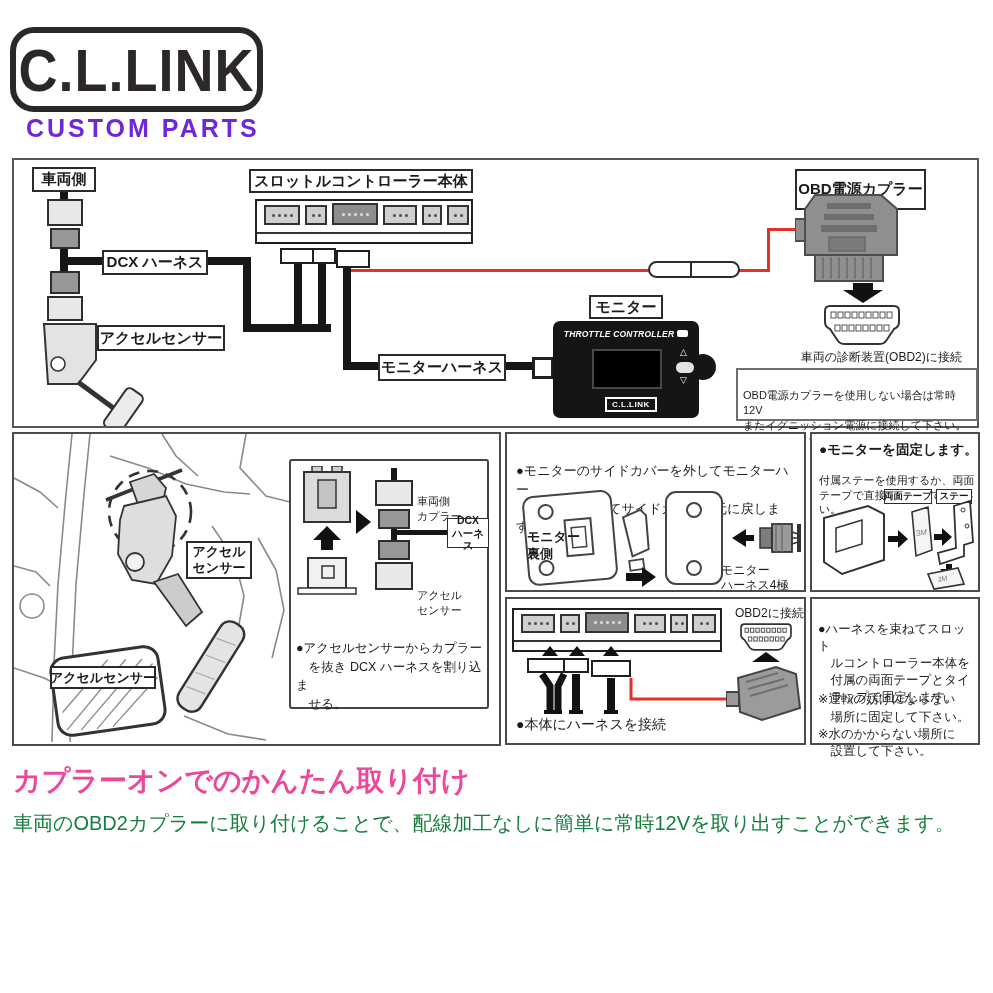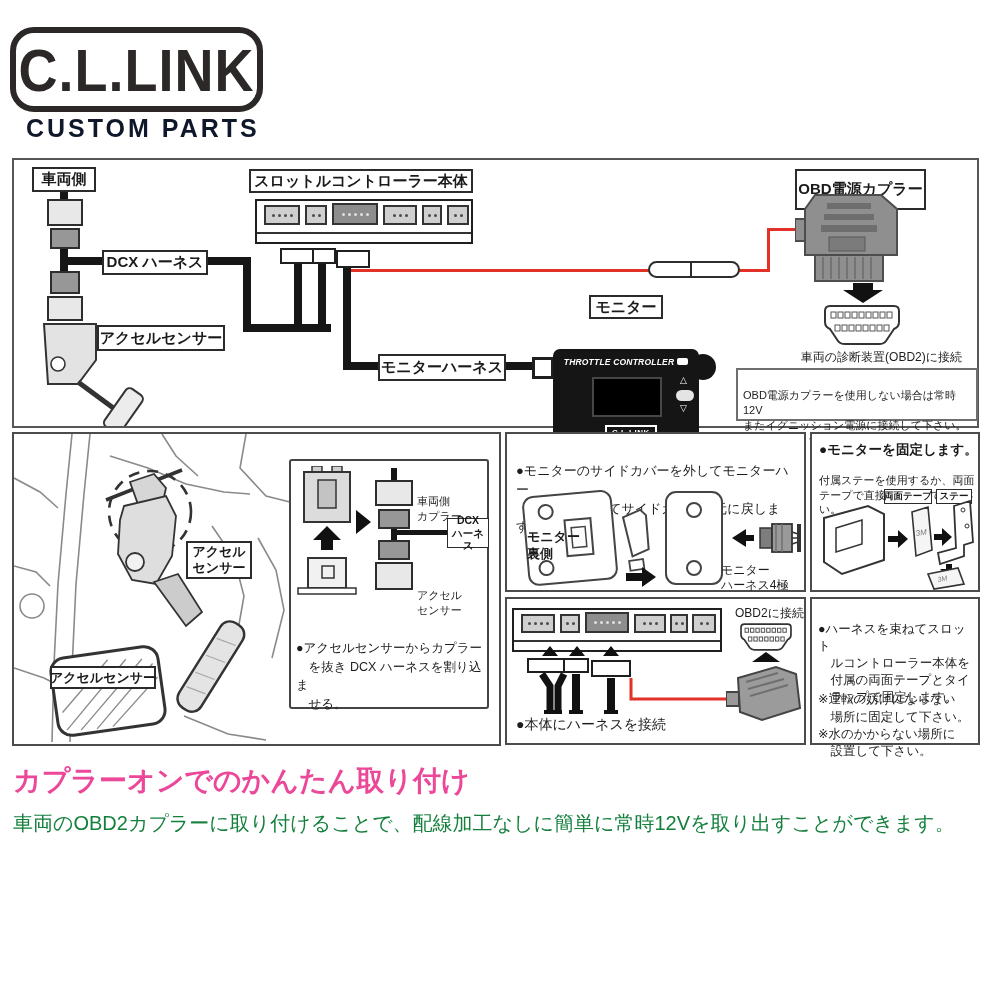--- a/index.html
+++ b/index.html
@@ -26,21 +26,21 @@
   .tri{position:absolute;width:0;height:0;}
   .fuse{position:absolute;box-sizing:border-box;background:#fff;border:2px solid #2d2d2d;border-radius:9px;}
   .fuse:after{content:"";position:absolute;left:46%;top:0;bottom:0;width:2px;background:#2d2d2d;}
 </style>
 </head>
 <body>
 
 <div class="abs" style="left:10px;top:27px;width:253px;height:85px;border:6px solid #2b2827;border-radius:24px;display:flex;align-items:center;justify-content:center;">
   <span style="font-size:54px;font-weight:900;letter-spacing:1px;color:#2b2827;transform:scaleY(1.08);">C.L.LINK</span>
 </div>
-<div class="txt" style="left:26px;top:114px;font-size:25px;font-weight:800;letter-spacing:3px;color:#0f172a;">CUSTOM PARTS</div>
+<div class="txt" style="left:26px;top:114px;font-size:25px;font-weight:800;letter-spacing:3px;color:#6d28d9;">CUSTOM PARTS</div>
 
 <div class="panel" style="left:12px;top:158px;width:967px;height:270px;border-color:#565656;"></div>
 
 <div class="labelbox" style="left:32px;top:167px;width:64px;height:25px;">
   <span>車両側</span>
 </div>
 <div class="wire" style="left:60px;top:192px;width:8px;height:9px;"></div>
 <div class="conn-light" style="left:47px;top:199px;width:36px;height:27px;"></div>
 <div class="conn-dark" style="left:50px;top:228px;width:30px;height:21px;"></div>
 <div class="wire" style="left:60px;top:249px;width:8px;height:10px;"></div>
@@ -118,21 +118,21 @@
 
 <div class="redwire" style="left:351px;top:269px;width:419px;height:3px;"></div>
 <div class="redwire" style="left:767px;top:228px;width:3px;height:44px;"></div>
 <div class="redwire" style="left:767px;top:228px;width:38px;height:3px;"></div>
 <div class="fuse" style="left:648px;top:261px;width:92px;height:17px;"></div>
 
 <div class="labelbox" style="left:589px;top:295px;width:74px;height:24px;">
   <span>モニター</span>
 </div>
 <div class="abs" style="left:690px;top:354px;width:26px;height:26px;background:#151515;border-radius:50%;"></div>
-<div class="abs" style="left:553px;top:321px;width:146px;height:97px;background:#151515;border-radius:7px;margin-top:28px;">
+<div class="abs" style="left:553px;top:321px;width:146px;height:97px;background:#151515;border-radius:7px;">
   <div class="abs" style="left:0;top:8px;width:146px;text-align:center;color:#fff;font-size:8.5px;font-style:italic;font-weight:800;letter-spacing:.2px;">
     <span>THROTTLE CONTROLLER</span><span style="display:inline-block;width:11px;height:7px;background:#fff;border-radius:2px;margin-left:3px;"></span>
   </div>
   <div class="abs" style="left:39px;top:28px;width:70px;height:40px;background:#000;border:2px solid #474747;"></div>
   <div class="abs" style="left:127px;top:26px;color:#fff;font-size:9px;">△</div>
   <div class="abs" style="left:123px;top:41px;width:18px;height:11px;background:#e4e4e4;border-radius:6px;"></div>
   <div class="abs" style="left:127px;top:54px;color:#fff;font-size:9px;">▽</div>
   <div class="abs" style="left:52px;top:76px;border:2px solid #fff;padding:1px 5px;color:#fff;font-size:8px;font-weight:800;letter-spacing:.5px;">
     <span>C.L.LINK</span>
   </div>

